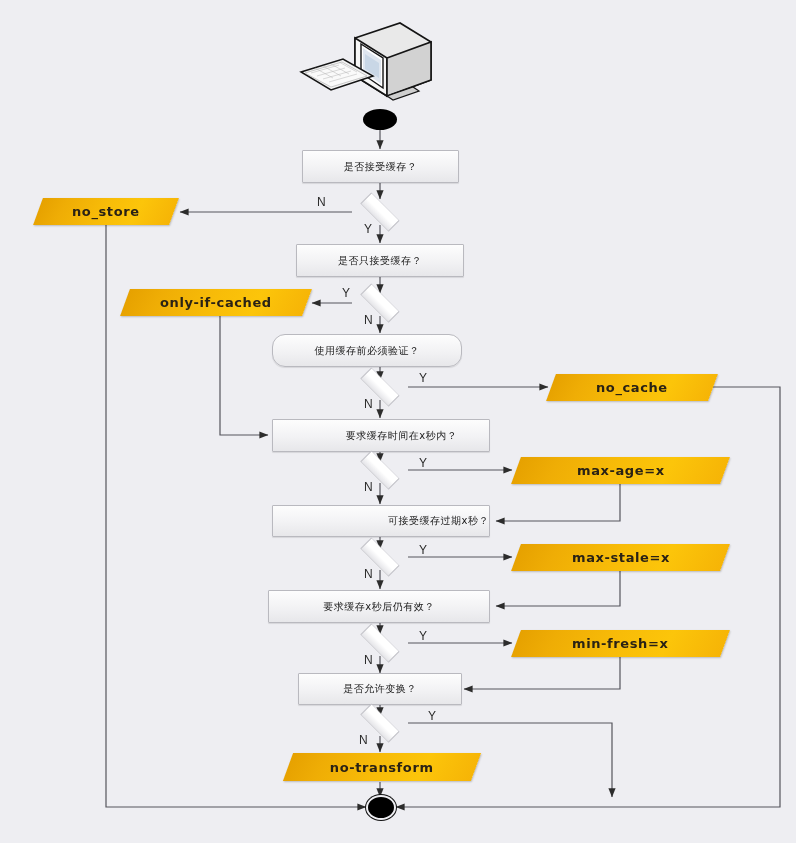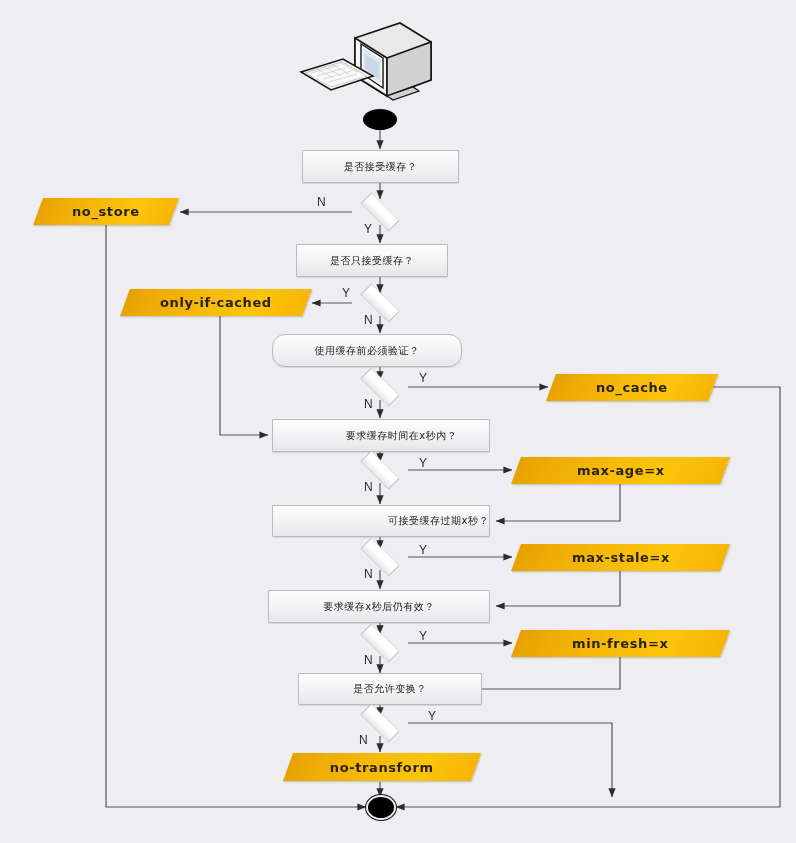--- a/index.html
+++ b/index.html
@@ -186,41 +186,41 @@
         <path d="M44,44 L62,54"></path>
     </g>
   </svg>
 
   <div class="startdot" style="left:363px; top:109px; width:34px; height:21px;"></div>
 
   <div class="node proc" style="left:302px; top:150px; width:157px; height:33px;">
     <span>是否接受缓存？</span>
   </div>
 
-  <div class="node proc" style="left:296px; top:244px; width:152px; height:33px;">
+  <div class="node proc" style="left:296px; top:244px; width:168px; height:33px;">
     <span>是否只接受缓存？</span>
   </div>
 
   <div class="node proc" style="left:272px; top:334px; width:190px; height:33px;border-radius:13px;">
     <span>使用缓存前必须验证？</span>
   </div>
 
   <div class="node proc" style="left:272px; top:419px; width:218px; height:33px;padding-left:41px;">
     <span>要求缓存时间在x秒内？</span>
   </div>
 
   <div class="node proc" style="left:272px; top:505px; width:218px; height:32px;justify-content:flex-end;">
     <span>可接受缓存过期x秒？</span>
   </div>
 
   <div class="node proc" style="left:268px; top:590px; width:222px; height:33px;">
     <span>要求缓存x秒后仍有效？</span>
   </div>
 
-  <div class="node proc" style="left:298px; top:673px; width:184px; height:32px;align-items:center;">
+  <div class="node proc" style="left:298px; top:673px; width:164px; height:32px;align-items:center;">
     <span>是否允许变换？</span>
   </div>
 
   <div class="node diamond" style="left:360px; top:192px; width:40px; height:40px;"></div>
   <div class="node diamond" style="left:360px; top:283px; width:40px; height:40px;"></div>
   <div class="node diamond" style="left:360px; top:367px; width:40px; height:40px;"></div>
   <div class="node diamond" style="left:360px; top:450px; width:40px; height:40px;"></div>
   <div class="node diamond" style="left:360px; top:537px; width:40px; height:40px;"></div>
   <div class="node diamond" style="left:360px; top:623px; width:40px; height:40px;"></div>
   <div class="node diamond" style="left:360px; top:703px; width:40px; height:40px;"></div>

